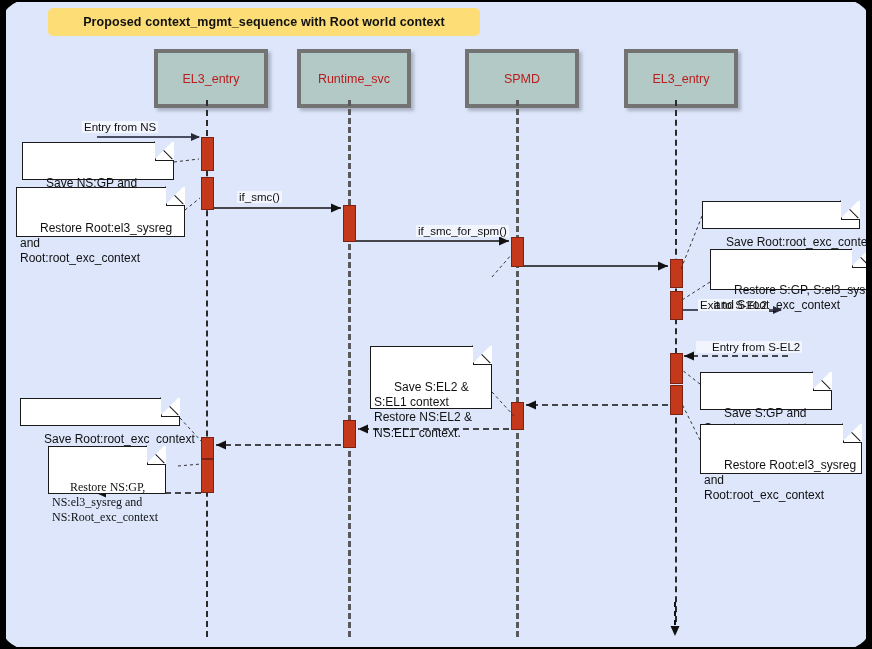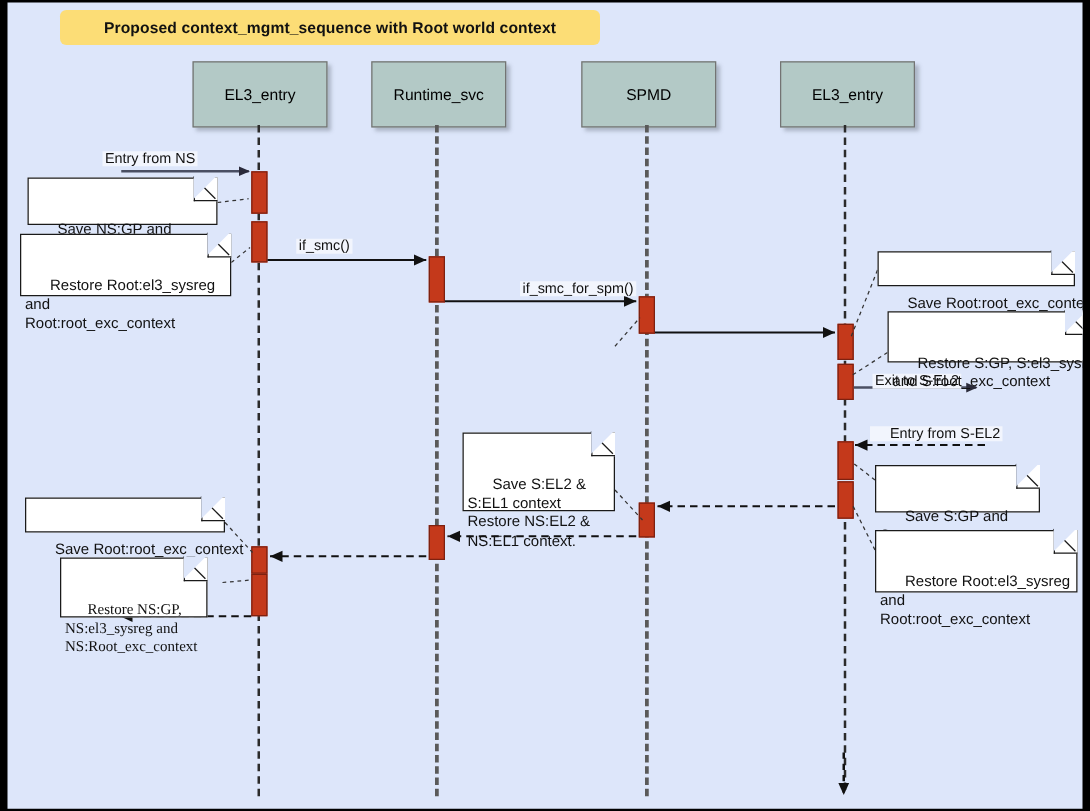--- a/index.html
+++ b/index.html
@@ -3,20 +3,21 @@
 <meta charset="utf-8">
 <title>Sequence Diagram</title>
 <style>
   html,body{margin:0;padding:0;background:#000;}
   #page{
     position:relative;
     width:872px;height:649px;
     background:#000;
     overflow:hidden;
     font-family:"Liberation Sans", sans-serif;
+    border-radius:27px;
   }
   #canvas{
     position:absolute;
     left:6px;top:2px;
     width:860px;height:645px;
     background:#dde6fa;
     overflow:hidden;
   }
   
   .title-banner{
@@ -27,24 +28,24 @@
     border-radius:5px;
     display:flex;align-items:center;justify-content:center;
     font-size:12.5px;font-weight:bold;color:#111;
     letter-spacing:0.1px;
   }
   
   .lifeline-head{
     position:absolute;
     height:51px;
     background:#b3c9c6;
-    border:1px solid #737373;
+    border:4px solid #737373;
     box-shadow:3px 3px 3px rgba(80,90,100,.35);
     display:flex;align-items:center;justify-content:center;
-    font-size:12.5px;color:#000000;
+    font-size:12.5px;color:#b91c1c;
   }
   
   .lifeline-stem{
     position:absolute;
     width:0;
     border-left:2px dashed #2b2b2b;
   }
   .lifeline-stem.thick{ border-left:3px dashed #5a5a5a; }
   
   .activation{

